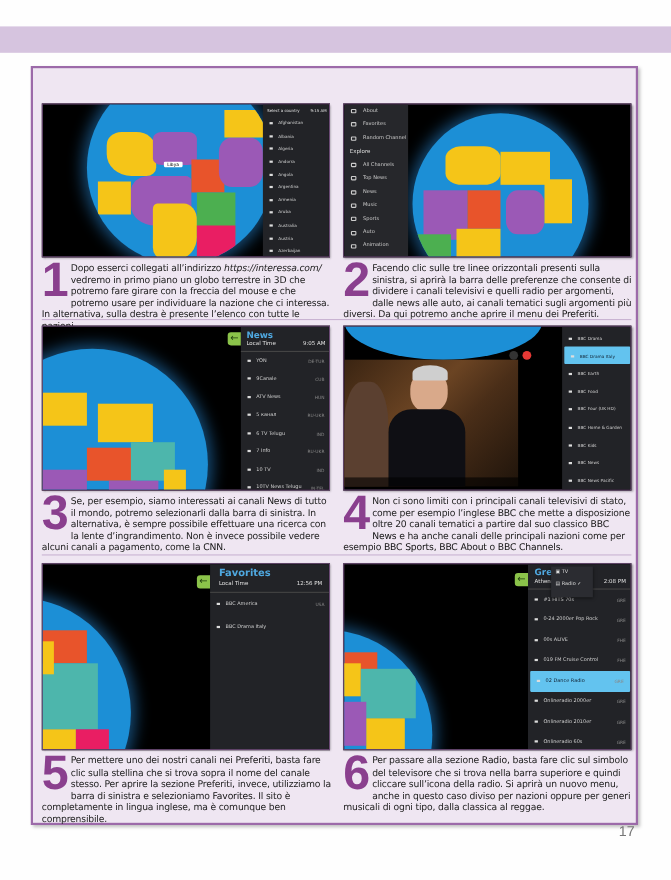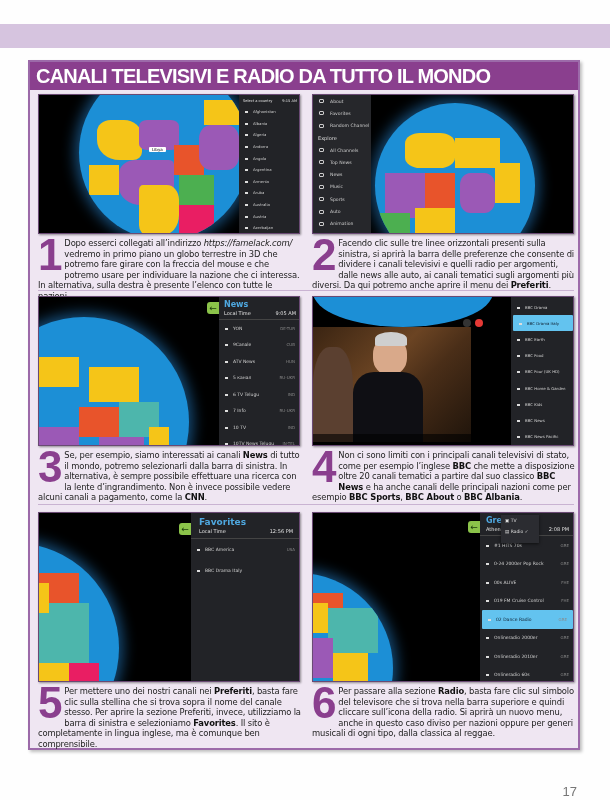--- a/index.html
+++ b/index.html
@@ -21,21 +21,21 @@
   }
   .shot {
     position: absolute; background: #000; overflow: hidden;
     border: 1px solid #6a4a74; box-shadow: 1px 1px 2px rgba(0,0,0,0.4);
   }
   .caption { position: absolute; font-family: "DejaVu Sans", sans-serif; font-size: 8.4px; line-height: 10.6px; color: #222; letter-spacing: -0.15px; }
   .step-num {
     float: left; font-family: "Liberation Sans", sans-serif; font-weight: bold;
     font-size: 44px; line-height: 32px; color: #8a3f8e; margin-right: 2px; margin-top: 1px; height: 32px;
   }
-  .caption b { font-weight: bold; color: #111; }
+  .caption b { font-weight: normal; color: #111; }
   .caption i { font-style: italic; }
   .divider { position: absolute; height: 1px; background: #c9b3d2; }
 
   
   .globe { position: absolute; border-radius: 50%; background: #1c8fd6; box-shadow: 0 0 14px 4px rgba(40,140,220,0.55); overflow: hidden; }
   .land { position: absolute; }
 
   
   .panel { position: absolute; top: 0; bottom: 0; background: #222327; color: #ddd; font-size: 4.5px; }
   .panel-head { padding: 3px 5px; }
@@ -45,32 +45,31 @@
   .row .dot { display: inline-block; width: 3px; height: 2px; background: #ddd; margin-right: 5px; }
   .row .meta { color: #888; font-size: 4px; }
   .row.sel { background: #63c3ef; color: #123; margin: 0 2px; border-radius: 1px; }
   .back-btn { position: absolute; width: 12px; height: 12px; background: #8bc34a; border-radius: 3px 0 0 3px; color: #1b3a0c; font-size: 9px; line-height: 12px; text-align: center; }
 
   .side-menu { position: absolute; left: 0; top: 0; bottom: 0; width: 58px; background: #26272b; color: #ccc; font-size: 4.6px; }
   .side-menu .mi { display: flex; align-items: center; height: 12.3px; padding-left: 6px; }
   .side-menu .mi .ic { width: 5px; height: 4px; border: 1px solid #ccc; margin-right: 6px; border-radius: 1px; }
   .side-menu .sec { padding-left: 5px; height: 12px; line-height: 12px; color: #ddd; font-size: 5px; }
 
-  .page-number { position: absolute; right: 33px; top: 784px; font-family: "Liberation Sans", sans-serif; font-size: 13px; color: #777; }
+  .page-number { position: absolute; right: 33px; top: 748px; font-family: "Liberation Sans", sans-serif; font-size: 13px; color: #777; }
 
   .video { position: absolute; background: linear-gradient(135deg,#3a2412 0%,#6b4423 40%,#4a2e18 60%,#1f140b 100%); }
   .vid-ctrl { position: absolute; width: 8px; height: 8px; border-radius: 50%; }
 </style>
 </head>
 <body>
 
 <div class="top-band"></div>
 
 <div class="frame">
-  <div class="frame-title">CANALI TELEVISIVI E RADIO DA TUTTO IL MONDO</div>
 
   <div class="shot" style="left:8px; top:32px; width:262px; height:140px;">
     <div class="globe" style="left:40px; top:-30px; width:170px; height:175px;">
       <div class="land" style="left:18px;top:55px;width:45px;height:40px;background:#f5c518;border-radius:30% 40% 20% 50%;"></div>
       <div class="land" style="left:60px;top:55px;width:40px;height:30px;background:#9b59b6;border-radius:20%;"></div>
       <div class="land" style="left:40px;top:95px;width:55px;height:45px;background:#9b59b6;border-radius:30% 10% 20% 40%;"></div>
       <div class="land" style="left:95px;top:80px;width:30px;height:30px;background:#e8542b;"></div>
       <div class="land" style="left:60px;top:120px;width:40px;height:50px;background:#f5c518;border-radius:10% 30% 40% 20%;"></div>
       <div class="land" style="left:100px;top:110px;width:35px;height:40px;background:#4caf50;"></div>
       <div class="land" style="left:120px;top:60px;width:40px;height:45px;background:#9b59b6;border-radius:30%;"></div>
@@ -115,21 +114,21 @@
           <div class="row" style="height: 11.6px;">
             <span><span class="dot"></span>Austria</span>
           </div>
           <div class="row" style="height: 11.6px;">
             <span><span class="dot"></span>Azerbaijan</span>
           </div>
         </div>
     </div>
   </div>
   <div class="caption" style="left:8px; top:176px; width:264px;">
-    <span class="step-num">1</span><span class="rich">Dopo esserci collegati all’indirizzo <i>https://famelack.com/</i> vedremo in primo piano un globo terrestre in 3D che potremo fare girare con la freccia del mouse e che potremo usare per individuare la nazione che ci interessa. In alternativa, sulla destra è presente l’elenco con tutte le nazioni.</span>
+    <span class="step-num">1</span><span class="rich">Dopo esserci collegati all’indirizzo <i>https://interessa.com/</i> vedremo in primo piano un globo terrestre in 3D che potremo fare girare con la freccia del mouse e che potremo usare per individuare la nazione che ci interessa. In alternativa, sulla destra è presente l’elenco con tutte le nazioni.</span>
   </div>
 
   <div class="shot" style="left:282px; top:32px; width:262px; height:140px;">
     <div class="globe" style="left:62px; top:8px; width:160px; height:165px;">
       <div class="land" style="left:30px;top:30px;width:50px;height:35px;background:#f5c518;border-radius:30%;"></div>
       <div class="land" style="left:80px;top:35px;width:45px;height:30px;background:#f5c518;"></div>
       <div class="land" style="left:10px;top:70px;width:40px;height:45px;background:#9b59b6;"></div>
       <div class="land" style="left:50px;top:70px;width:30px;height:35px;background:#e8542b;"></div>
       <div class="land" style="left:85px;top:70px;width:35px;height:40px;background:#9b59b6;border-radius:30%;"></div>
       <div class="land" style="left:40px;top:105px;width:40px;height:40px;background:#f5c518;"></div>
@@ -284,21 +283,21 @@
           <div class="row" style="height: 16.2px;">
             <span><span class="dot"></span>BBC News</span>
           </div>
           <div class="row" style="height: 16.2px;">
             <span><span class="dot"></span>BBC News Pacific</span>
           </div>
         </div>
     </div>
   </div>
   <div class="caption" style="left:282px; top:388px; width:264px;">
-    <span class="step-num">4</span><span class="rich">Non ci sono limiti con i principali canali televisivi di stato, come per esempio l’inglese <b>BBC</b> che mette a disposizione oltre 20 canali tematici a partire dal suo classico <b>BBC News</b> e ha anche canali delle principali nazioni come per esempio <b>BBC Sports</b>, <b>BBC About</b> o <b>BBC Albania</b>.</span>
+    <span class="step-num">4</span><span class="rich">Non ci sono limiti con i principali canali televisivi di stato, come per esempio l’inglese <b>BBC</b> che mette a disposizione oltre 20 canali tematici a partire dal suo classico <b>BBC News</b> e ha anche canali delle principali nazioni come per esempio <b>BBC Sports</b>, <b>BBC About</b> o <b>BBC Channels</b>.</span>
   </div>
 
   <div class="divider" style="left:8px; top:442px; width:536px;"></div>
 
   <div class="shot" style="left:8px; top:450px; width:262px; height:170px;">
     <div class="globe" style="left:-130px; top:30px; width:210px; height:210px;">
       <div class="land" style="left:130px;top:30px;width:40px;height:30px;background:#e8542b;"></div>
       <div class="land" style="left:80px;top:60px;width:100px;height:60px;background:#4db6ac;"></div>
       <div class="land" style="left:100px;top:120px;width:60px;height:60px;background:#f5c518;"></div>
       <div class="land" style="left:120px;top:40px;width:20px;height:30px;background:#f5c518;"></div>

